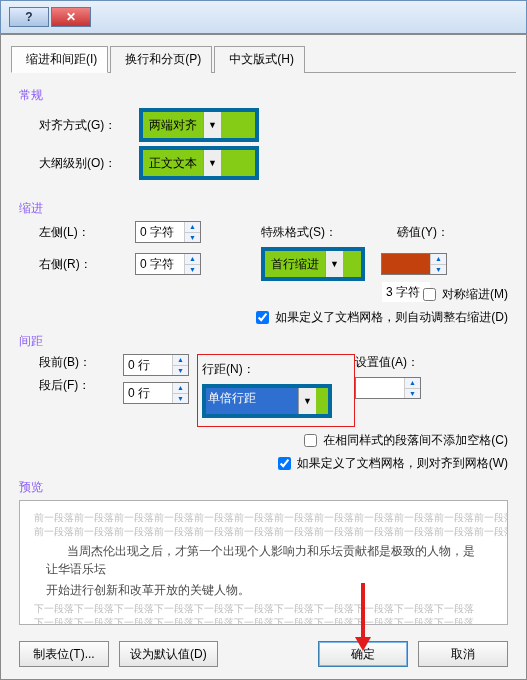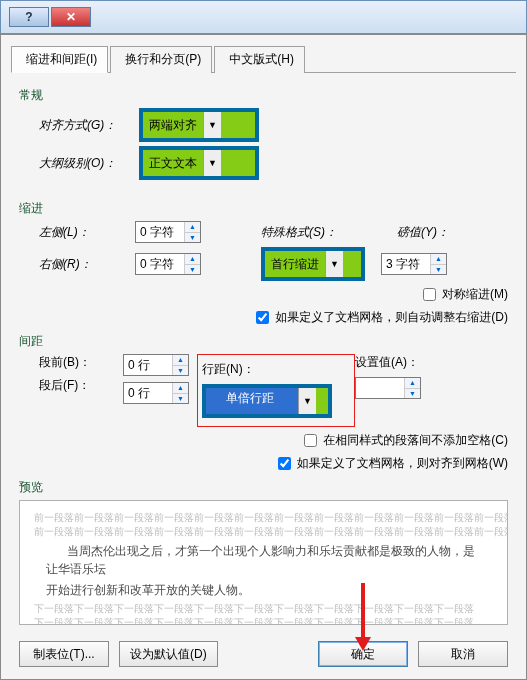--- a/index.html
+++ b/index.html
@@ -6,35 +6,35 @@
   body { margin: 0; background: #fff; width: 527px; height: 680px; position: relative; }
   .titlebar { height: 34px; background: linear-gradient(#e8f0fa,#cddff2); border: 1px solid #6a8fb8; display: flex; align-items: center; padding: 0 0 0 8px; }
   .titlebar .title { color: #1a2a3a; flex: 1; }
   .titlebar .btn { width: 40px; height: 20px; margin-right: 2px; display: flex; align-items: center; justify-content: center; border: 1px solid #5a7da6; background: linear-gradient(#dfeafd,#aac4e2); color: #234; font-weight: bold; }
   .titlebar .close { background: linear-gradient(#f08080,#c83232); color: #fff; margin-right: 4px; }
   .client { position: absolute; top: 34px; left: 0; right: 0; bottom: 0; background: #f4f4f4; border: 1px solid #8a8a8a; }
   .tabs { display: flex; margin: 10px 10px 0 10px; border-bottom: 1px solid #a0a0a0; }
   .tab { padding: 4px 10px 4px 14px; border: 1px solid #a0a0a0; border-bottom: none; margin-right: 2px; background: #f4f4f4; position: relative; top: 1px; }
   .tab.active { background: #fdfdfd; border-bottom: 1px solid #fdfdfd; }
   .body { padding: 8px 18px 10px 18px; }
-  .group-label { margin: 6px 0 4px 0; color: #14532d; }
+  .group-label { margin: 6px 0 4px 0; color: #8b5cf6; }
   .row { display: flex; align-items: center; margin: 4px 0; }
-  .lbl { width: 100px; font-style: italic; }
+  .lbl { width: 100px; }
   .spinner { display: inline-flex; height: 22px; border: 1px solid #7a7a7a; background: #c2410c; }
   .spinner input { border: none; width: 48px; padding: 0 4px; height: 100%; outline: none; }
   .spinner .spin { display: flex; flex-direction: column; width: 16px; border-left: 1px solid #ccc; }
   .spinner .spin div { flex: 1; display: flex; align-items: center; justify-content: center; font-size: 7px; color: #0066cc; background: #f0f4fa; border-bottom: 1px solid #ccc; }
   .spinner .spin div:last-child { border-bottom: none; }
   .chk { display: flex; align-items: center; margin: 4px 0 4px 22px; justify-content: flex-end; }
   .chk input { margin-right: 6px; width: 13px; height: 13px; }
   .redbox-outer { border: 1px solid #e21b1b; padding: 6px 4px 8px 4px; }
   .preview { border: 1px solid #b0b0b0; background: #fff; height: 125px; margin: 4px 0 8px 0; padding: 10px 14px; overflow: hidden; }
   .preview .gray { color: #bdbdbd; font-size: 10px; line-height: 1.4; white-space: nowrap; }
   .preview .sample { color: #4a4a4a; font-size: 10.5px; line-height: 1.5; margin: 3px 12px; }
-  .selected-combo { background: #2f6fd0; color: #fff; padding: 2px 20px; display: inline-block; width: 92px; }
+  .selected-combo { background: #2f6fd0; color: #fff; padding: 2px 2px; display: inline-block; width: 92px; }
   .footer { position: absolute; left: 0; right: 0; bottom: 12px; padding: 0 18px; display: flex; gap: 10px; align-items: center; }
   .footer .spacer { flex: 1; }
   .btn-std { height: 26px; min-width: 90px; padding: 0 10px; border: 1px solid #8a8a8a; background: linear-gradient(#fdfdfd,#e6e6e6); cursor: pointer; }
   .btn-std.focus { border: 1px solid #3c7fb1; box-shadow: 0 0 0 1px #7eb4ea inset; }
   .vgap { height: 10px; }
   .arrow-pointer { position: absolute; width: 4px; background: #e21b1b; }
   .arrow-head { position: absolute; width: 0; height: 0; border-left: 8px solid transparent; border-right: 8px solid transparent; border-top: 14px solid #e21b1b; }
   .col { display: flex; flex-direction: column; }
   .gap4 > * + * { margin-top: 6px; }
   .combo-box { display:inline-flex; border:4px solid #0369a1; background:#84cc16; height:34px; }
@@ -104,21 +104,21 @@
               <div>▲</div>
               <div>▼</div>
             </div>
         </div>
         <span style="flex:0 0 28px"></span>
         <div class="combo-box" style="width:104px">
           <span class="val">首行缩进</span>
             <span class="dd">▼</span>
         </div>
         <div class="spinner">
-          <input style="width: 48px;" value="3 字符">
+          <input style="width: 48px; margin-top: 28px;" value="3 字符">
           <div class="spin">
               <div>▲</div>
               <div>▼</div>
             </div>
         </div>
       </div>
     </div>
 
     <div class="chk">
       <input type="checkbox" style="">

